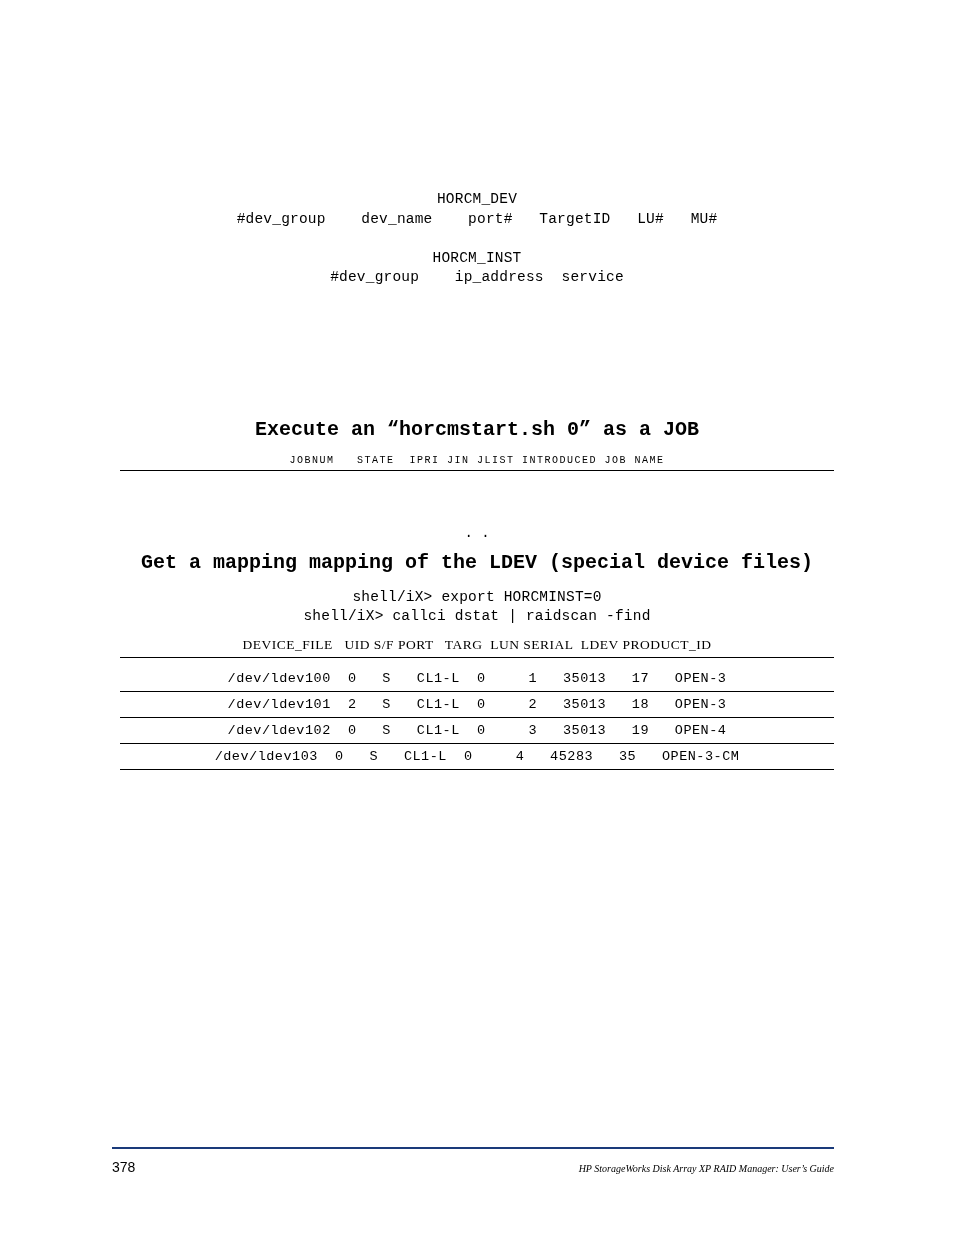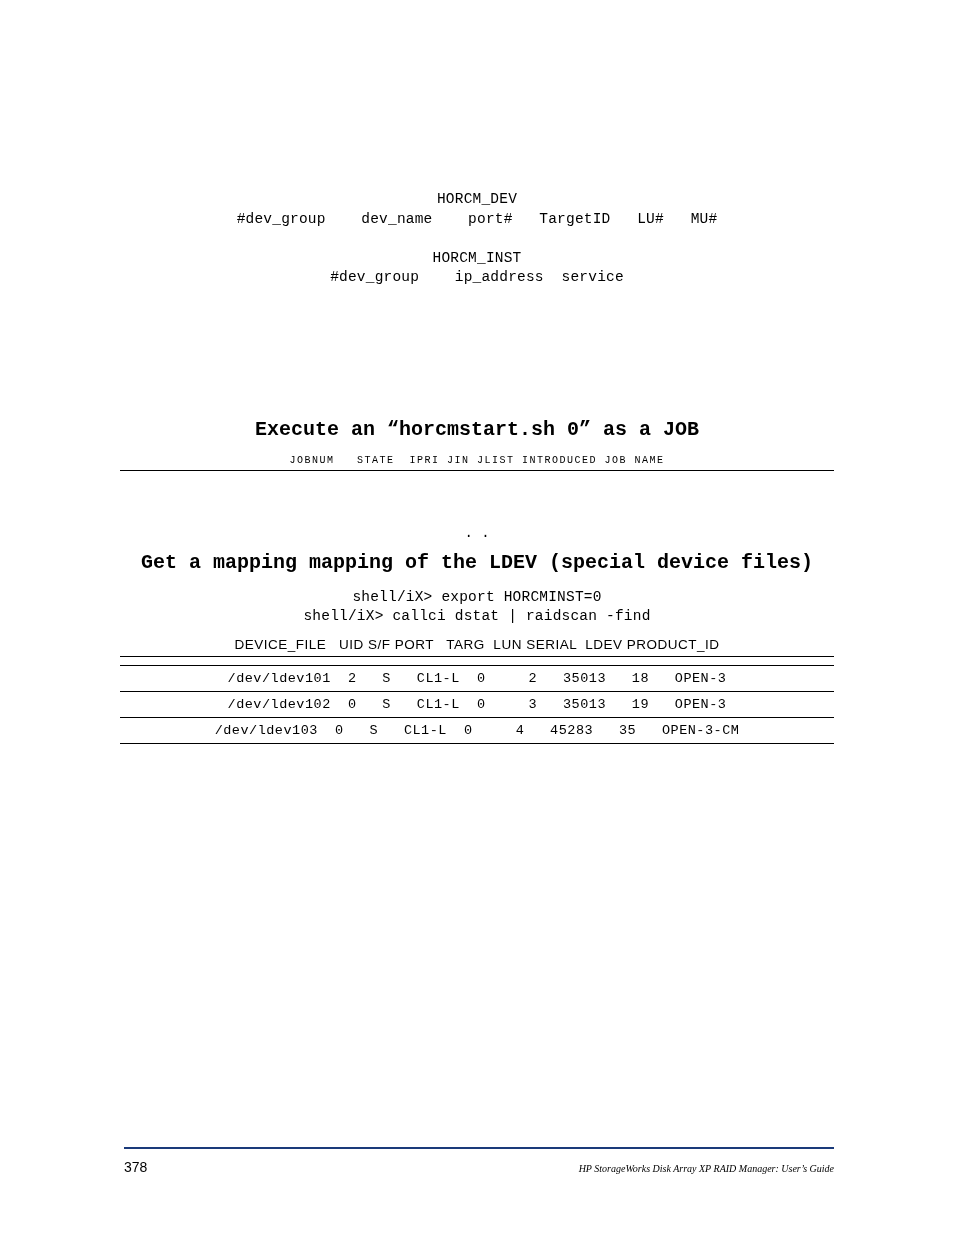--- a/index.html
+++ b/index.html
@@ -36,21 +36,21 @@
     margin: 4px 0 8px 0;
   }
   .table-header {
     font-family: 'Courier New', Courier, monospace;
     font-size: 10px;
     white-space: pre;
     letter-spacing: 1.5px;
     margin-top: 0;
   }
   .table-header2 {
-    font-family: Liberation Sans, sans-serif;
+    font-family: Liberation Serif, serif;
     font-size: 13.5px;
     white-space: pre;
     letter-spacing: 0.5px;
     margin-top: 10px;
   }
   .table-row {
     font-family: 'Courier New', Courier, monospace;
     font-size: 13.5px;
     white-space: pre;
     letter-spacing: 0.5px;
@@ -62,21 +62,21 @@
   .dots {
     font-family: 'Courier New', Courier, monospace;
     font-size: 14px;
     line-height: 2;
     margin-top: 48px;
     margin-bottom: 4px;
   }
   .footer {
     position: absolute;
     bottom: 60px;
-    left: 124px;
+    left: 112px;
     right: 120px;
     border-top: 2px solid #1a3a7a;
     padding-top: 10px;
     display: flex;
     justify-content: space-between;
     align-items: baseline;
   }
   .page-num {
     font-family: Arial, Helvetica, sans-serif;
     font-size: 14px;
@@ -107,24 +107,25 @@
 
   <div class="dots">.
 .</div>
 
   <div class="heading">Get a mapping mapping of the LDEV (special device files)</div>
   <div class="mono">shell/iX&gt; export HORCMINST=0
 shell/iX&gt; callci dstat | raidscan -find</div>
   <div class="table-header2">DEVICE_FILE   UID S/F PORT   TARG  LUN SERIAL  LDEV PRODUCT_ID</div>
   <div class="rule"></div>
 
+  <div class="table-row">/dev/ldev100  0   S   CL1-L  0     1   35013   17   OPEN-3</div>
   <div class="row-rule"></div>
   <div class="table-row">/dev/ldev101  2   S   CL1-L  0     2   35013   18   OPEN-3</div>
   <div class="row-rule"></div>
-  <div class="table-row">/dev/ldev102  0   S   CL1-L  0     3   35013   19   OPEN-3</div>
+  <div class="table-row">/dev/ldev102  0   S   CL1-L  0     3   35013   19   OPEN-4</div>
   <div class="row-rule"></div>
   <div class="table-row">/dev/ldev103  0   S   CL1-L  0     4   45283   35   OPEN-3-CM</div>
   <div class="row-rule"></div>
 
 </div>
 
 <div class="footer">
   <span class="page-num">378</span>
   <span class="footer-title">HP StorageWorks Disk Array XP RAID Manager: User’s Guide</span>
 </div>

